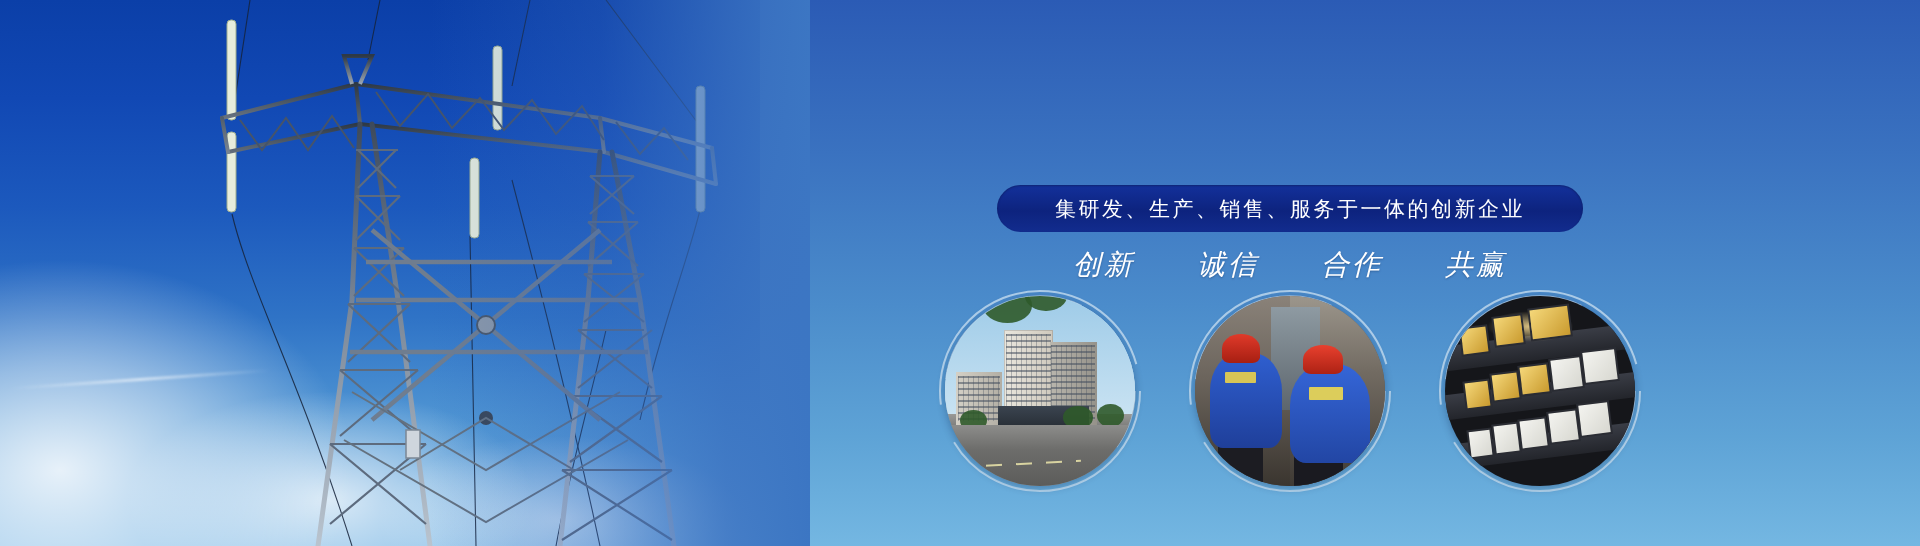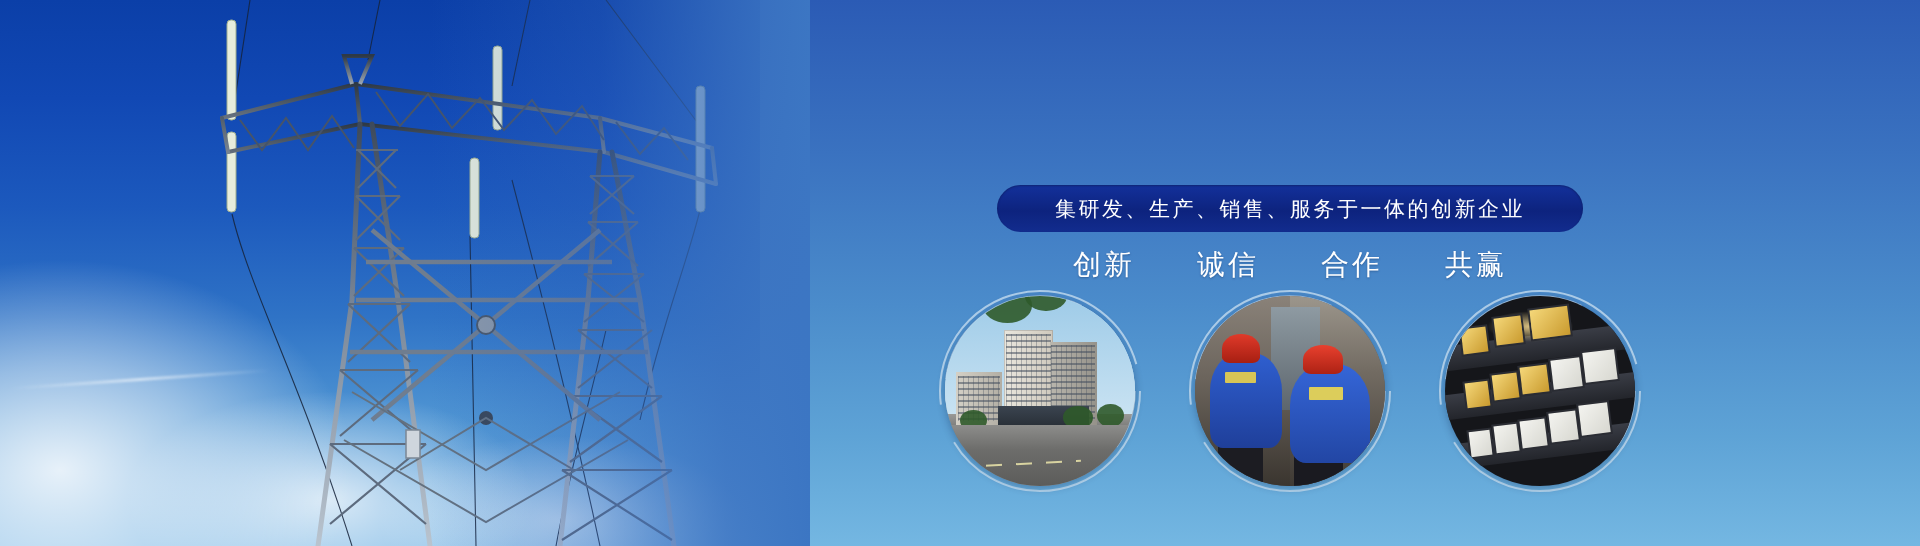--- a/index.html
+++ b/index.html
@@ -64,21 +64,21 @@
     background:linear-gradient(to bottom,#13309b 0%,#0d237e 55%,#122c8e 100%);
     box-shadow:0 1px 2px rgba(0,0,0,.25) inset;
     display:flex;align-items:center;justify-content:center;
   }
   .pill-text{
     color:#ffffff;font-size:21px;letter-spacing:2.5px;white-space:nowrap;font-weight:normal;
   }
 
   .keywords{
     position:absolute;left:0;top:246px;width:1260px;
-    display:flex;justify-content:center;gap:62px;
+    display:flex;justify-content:center;gap:62px;font-style:italic;
   }
   .kw{
     color:#ffffff;font-size:28px;letter-spacing:3px;white-space:nowrap;
     text-shadow:0 1px 2px rgba(10,30,70,.35);
   }
 
   
   .circles{
     position:absolute;left:0;top:296px;width:1260px;height:250px;
     display:flex;justify-content:center;gap:60px;

